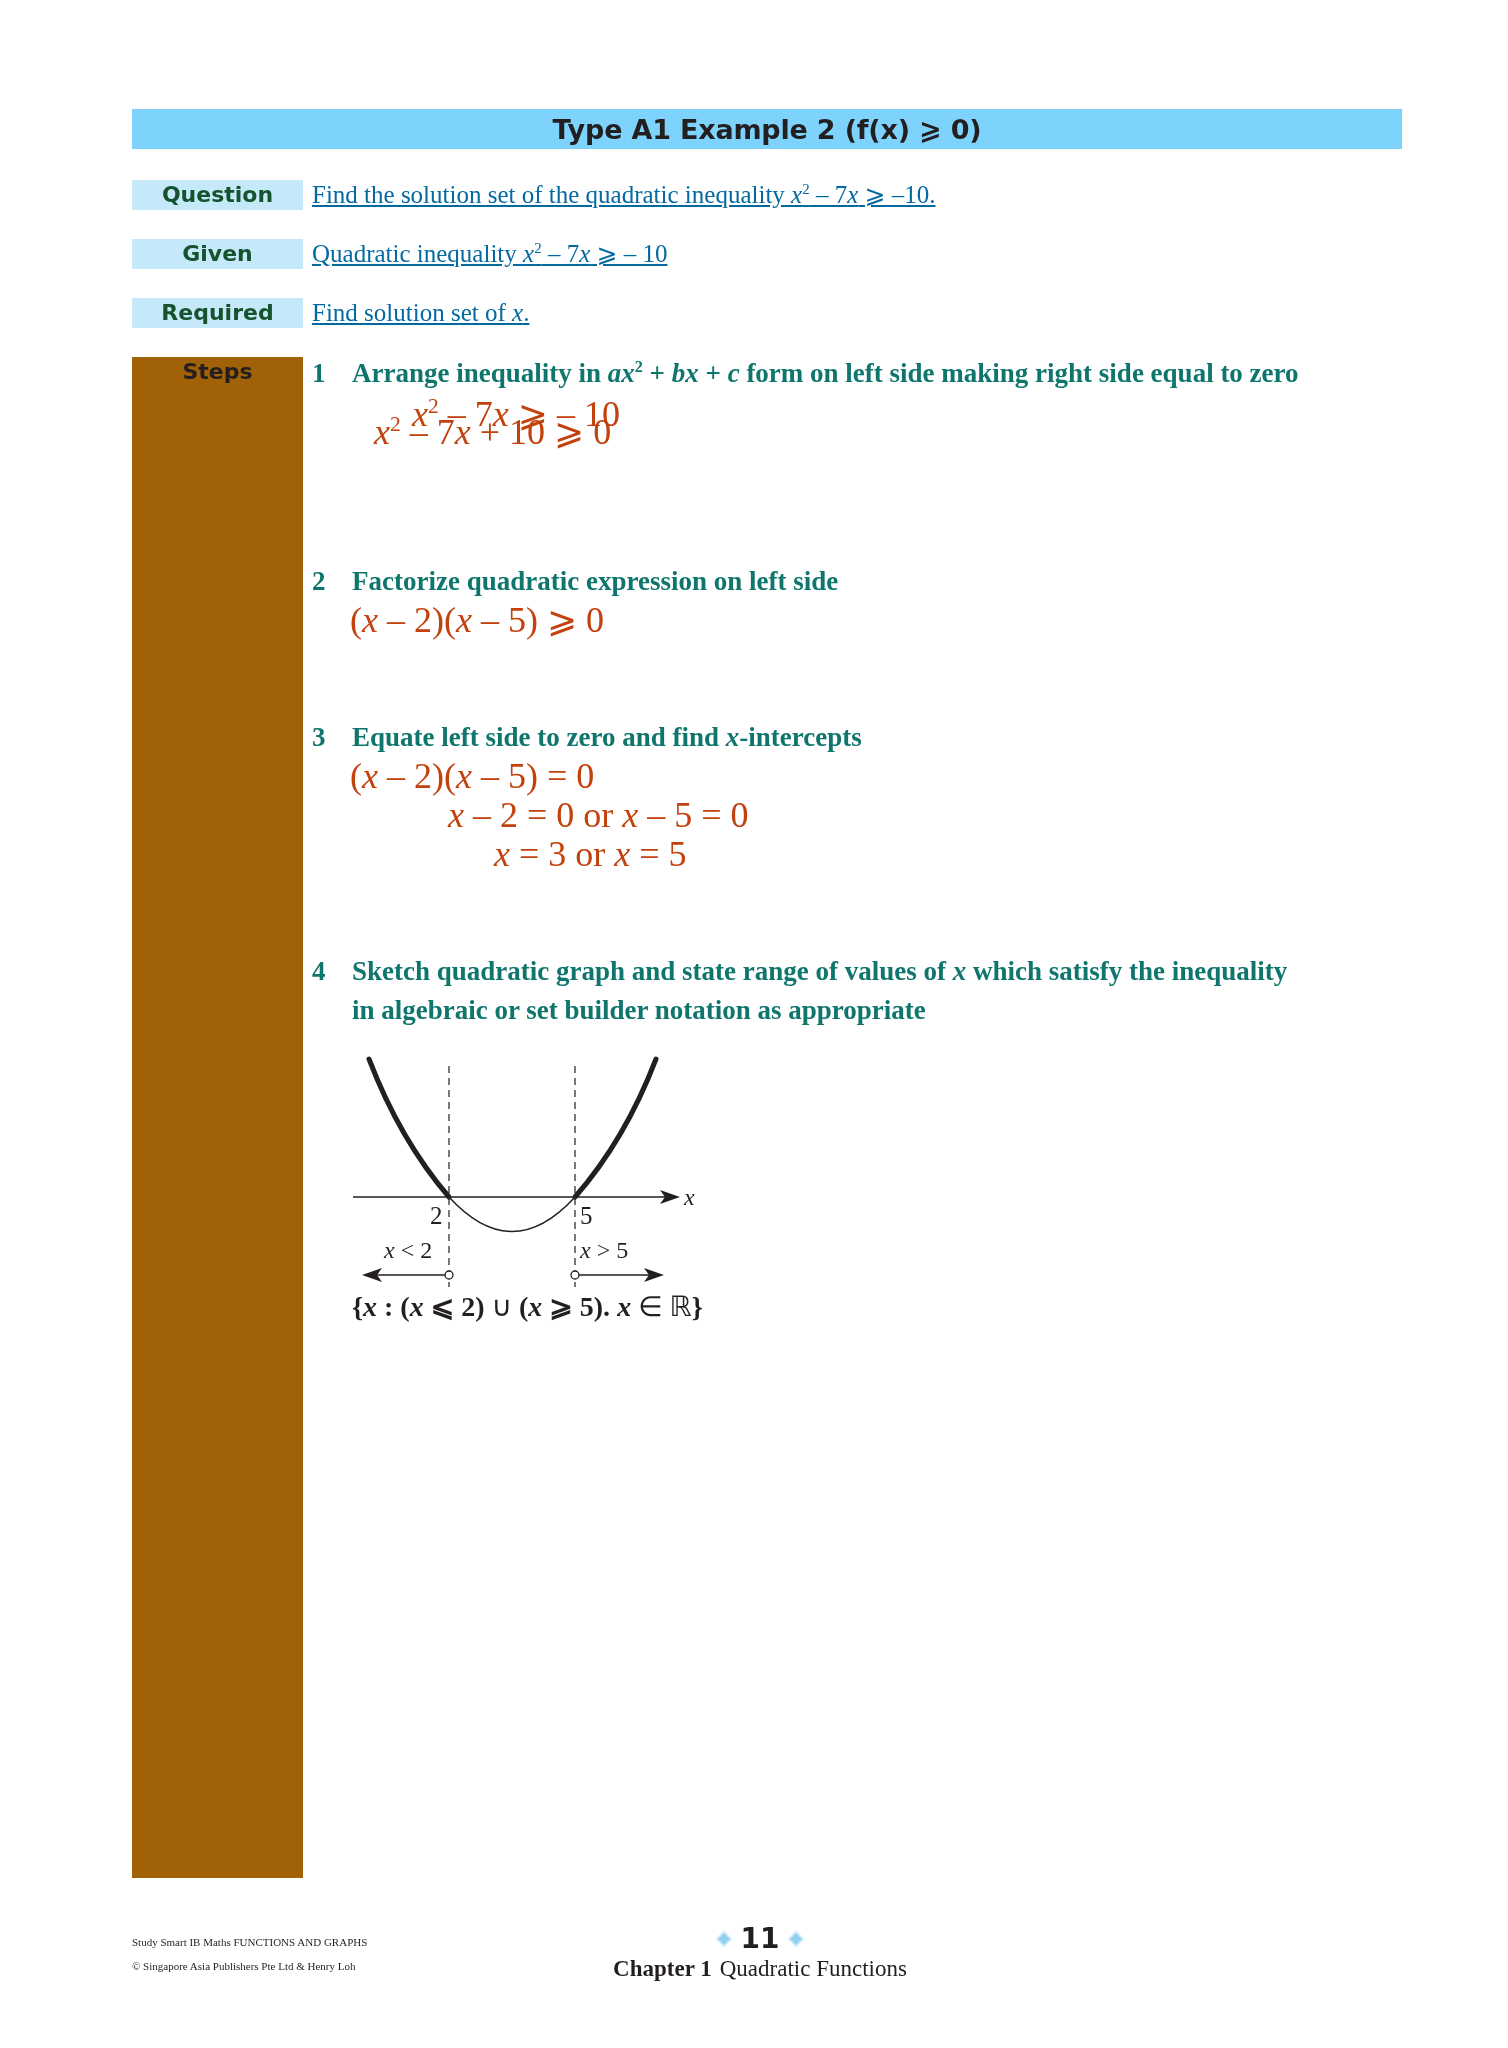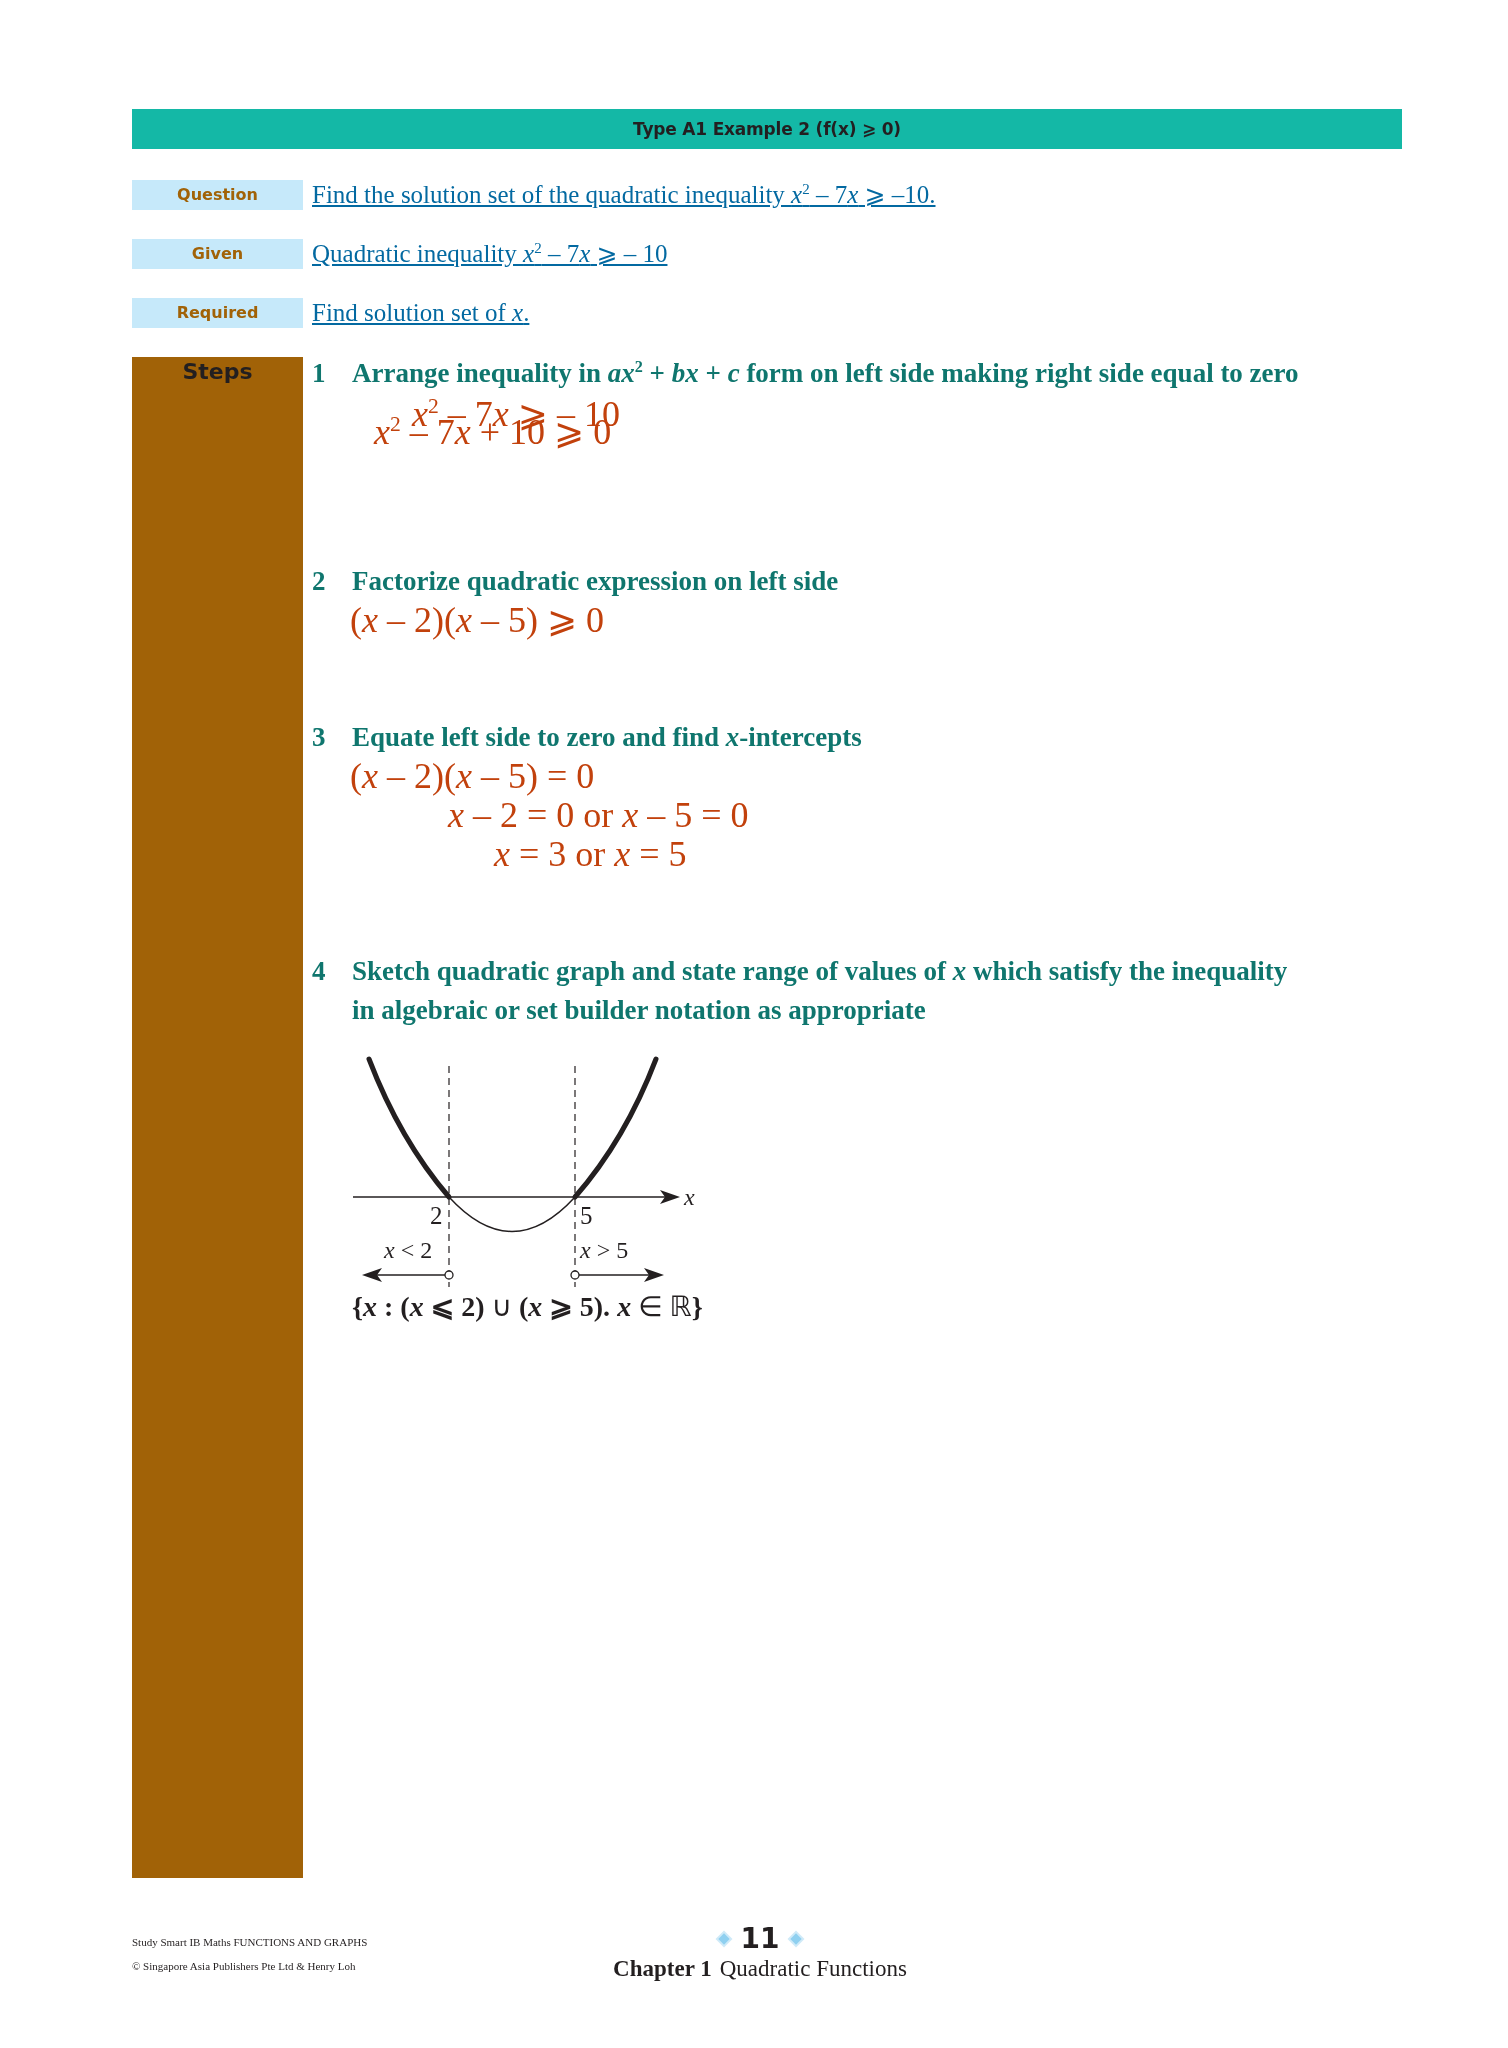--- a/index.html
+++ b/index.html
@@ -1,31 +1,31 @@
 <!DOCTYPE html>
 <html><head>
 <meta charset="utf-8">
 <style>
   * { box-sizing: border-box; margin: 0; padding: 0; }
   html, body { width: 1508px; height: 2048px; background: #ffffff; overflow: hidden; }
   body { position: relative; font-family: "Liberation Serif", serif; color: #231f20; }
 
   .title-band {
     position: absolute; left: 132px; top: 109px; width: 1270px; height: 40px;
-    background: #14b8a6;
+    background: #7dd3fc;
     display: flex; align-items: center; justify-content: center;
-    font-family: "DejaVu Sans", sans-serif; font-weight: bold; font-size: 17px;
+    font-family: "DejaVu Sans", sans-serif; font-weight: bold; font-size: 27px;
     color: #231f20; letter-spacing: -0.2px;
   }
 
   .label-box {
     position: absolute; left: 132px; width: 171px; height: 30px;
     background: #c6e9fa;
-    font-family: "DejaVu Sans", sans-serif; font-weight: bold; font-size: 16px;
-    color: #a16207; text-align: center; line-height: 30px;
+    font-family: "DejaVu Sans", sans-serif; font-weight: bold; font-size: 22px;
+    color: #14532d; text-align: center; line-height: 30px;
   }
   .steps-band {
     position: absolute; left: 132px; top: 357px; width: 171px; height: 1521px;
     background: #a16207;
   }
   .steps-band .label {
     font-family: "DejaVu Sans", sans-serif; font-weight: bold; font-size: 22px;
     color: #231f20; text-align: center; line-height: 30px;
   }
 

